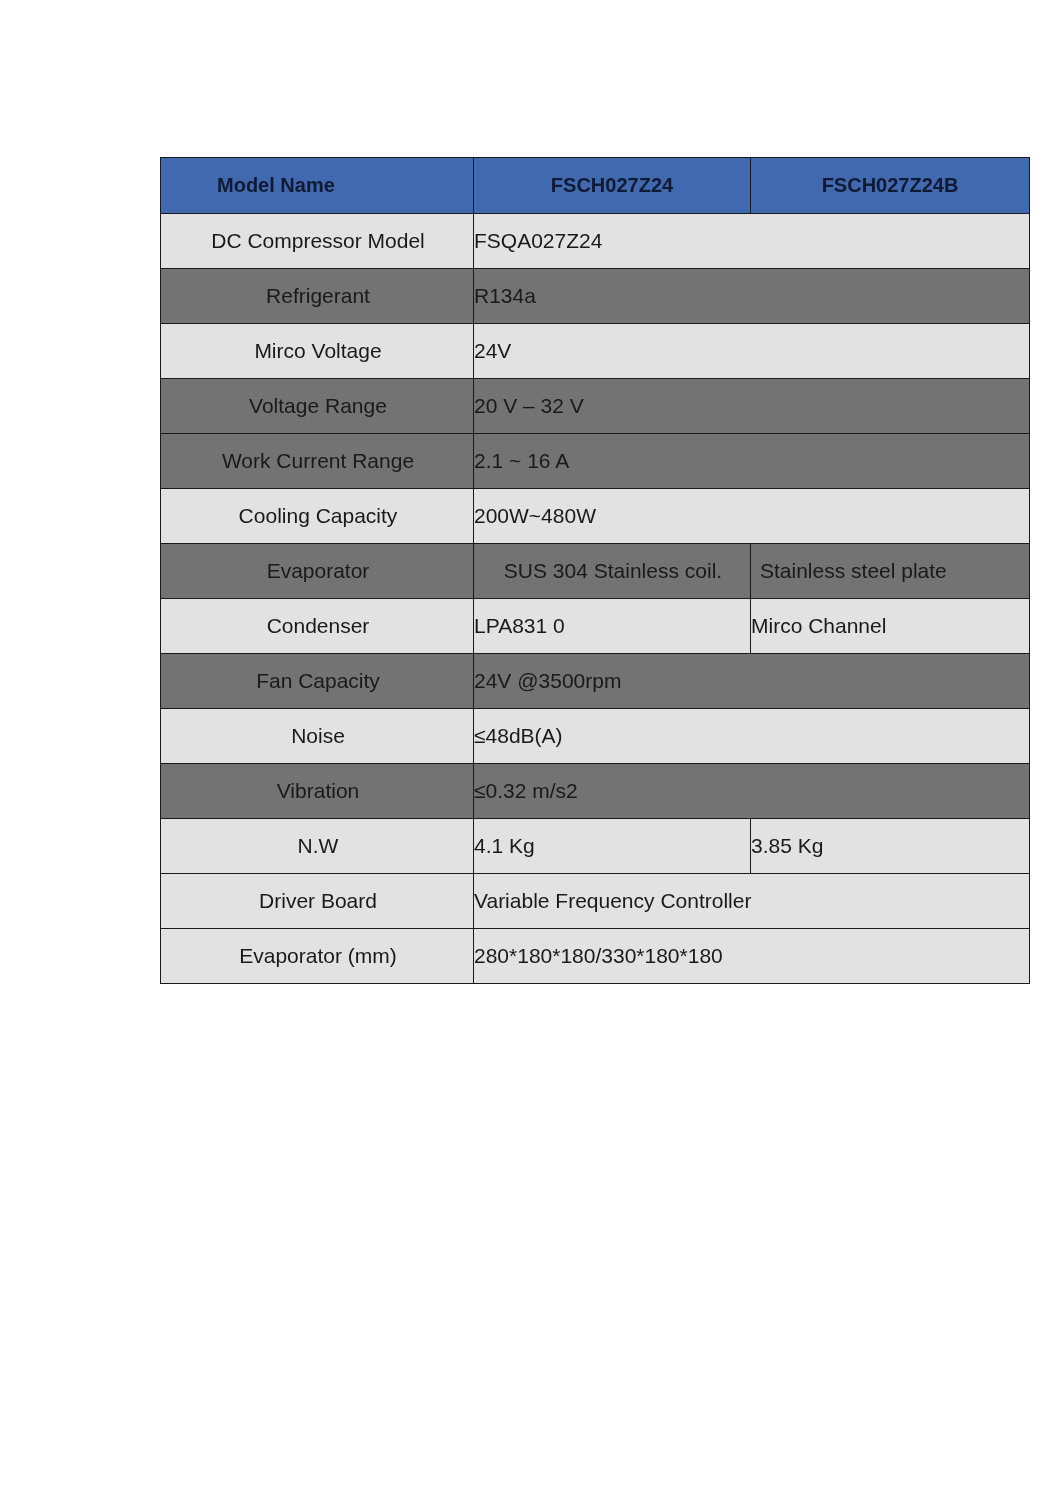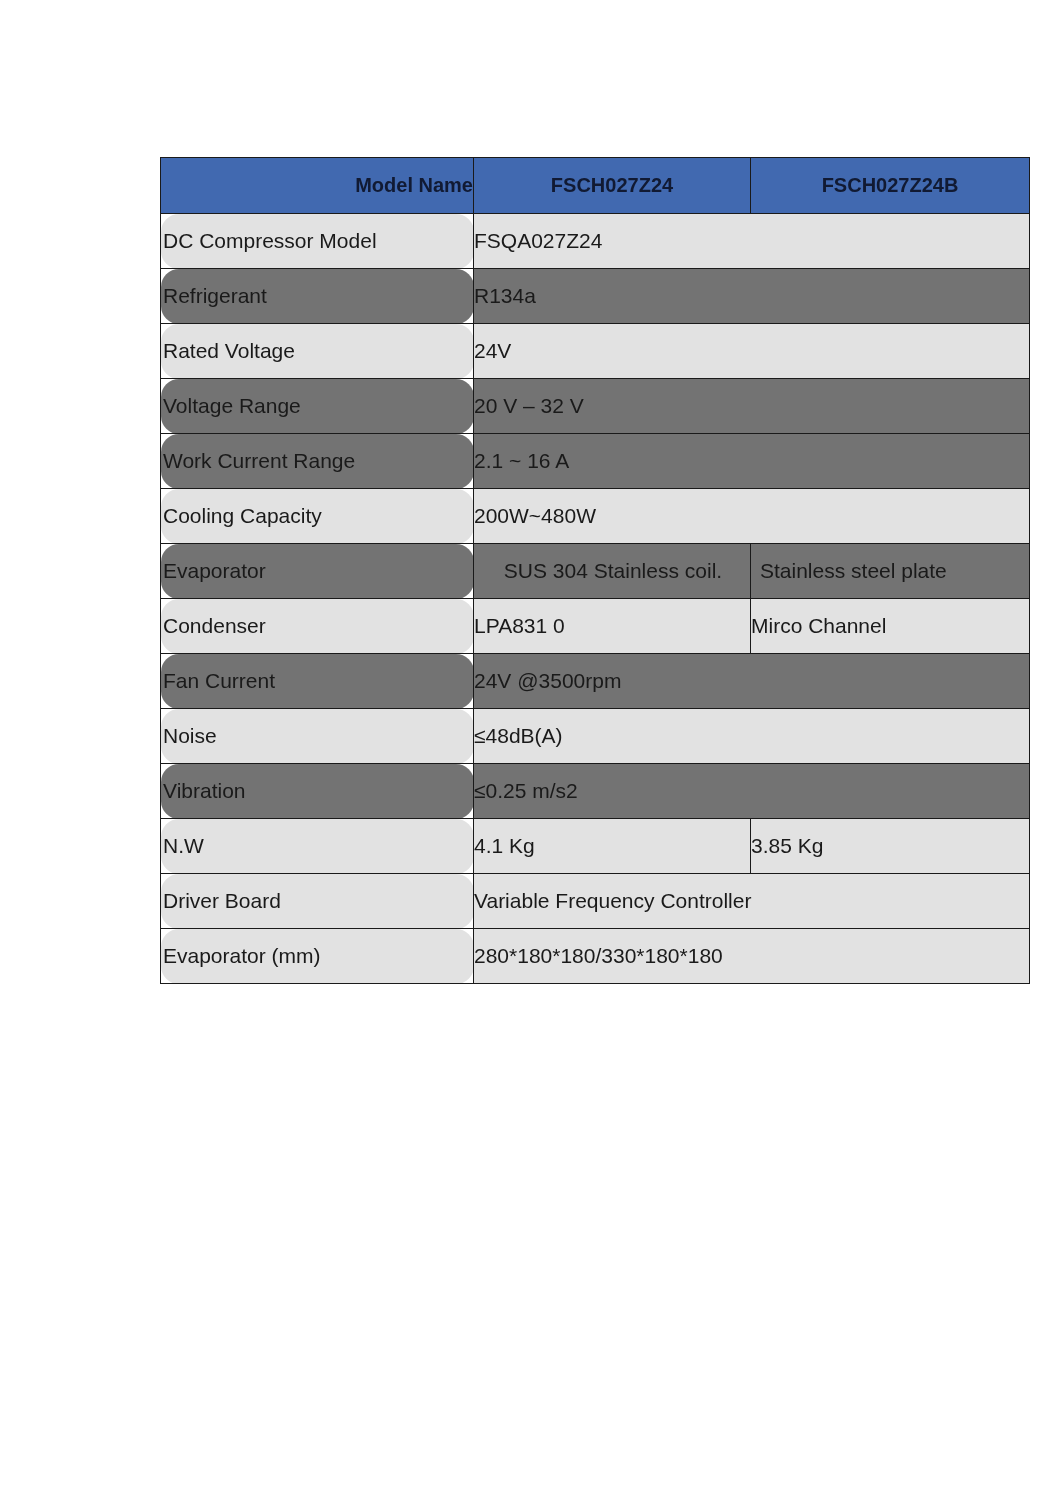--- a/index.html
+++ b/index.html
@@ -6,24 +6,24 @@
   body { width:1060px; height:1499px; position:relative; font-family:"Liberation Sans", "DejaVu Sans", sans-serif; }
   table.spec {
     position:absolute; left:160px; top:157px;
     width:869px; border-collapse:collapse; table-layout:fixed;
     font-size:21px; color:#1a1a1a;
   }
   table.spec td, table.spec th {
     border:1.5px solid #1a1a1a; height:54px; padding:0; vertical-align:middle; white-space:nowrap; overflow:hidden;
   }
   table.spec tr.head th { background:#4169b0; color:#111a33; font-weight:bold; font-size:20px; height:55px; }
-  table.spec tr.head th.first { text-align:right; padding-left:30px; }
+  table.spec tr.head th.first { text-align:left; padding-left:56px; }
   table.spec tr.gray td { background:#e2e2e2; }
   table.spec tr.white td { background:#737373; }
-  td.label { text-align:left; padding-left:2px !important;border-radius:18px; }
+  td.label { text-align:center; padding-left:2px !important; }
   td.val { }
   td.val-left { text-align:center; padding-left:2px !important; }
   td.val-left2 { text-align:left; padding-left:9px !important; }
   col.c1 { width:313px; } col.c2 { width:277px; } col.c3 { width:279px; }
 </style>
 </head>
 <body>
 
 <table class="spec">
   <colgroup>
@@ -40,21 +40,21 @@
 
   <tr class="gray">
     <td class="label">DC Compressor Model</td>
     <td class="val" colspan="2">FSQA027Z24</td>
   </tr>
   <tr class="white">
     <td class="label">Refrigerant</td>
     <td class="val" colspan="2">R134a</td>
   </tr>
   <tr class="gray">
-    <td class="label">Rated Voltage</td>
+    <td class="label">Mirco Voltage</td>
     <td class="val" colspan="2">24V</td>
   </tr>
   <tr class="white">
     <td class="label">Voltage Range</td>
     <td class="val" colspan="2">20 V – 32 V</td>
   </tr>
   <tr class="white">
     <td class="label">Work Current Range</td>
     <td class="val" colspan="2">2.1 ~ 16 A</td>
   </tr>
@@ -66,30 +66,30 @@
     <td class="label">Evaporator</td>
     <td class="val-left">SUS 304 Stainless coil.</td>
     <td class="val-left2">Stainless steel plate</td>
   </tr>
   <tr class="gray">
     <td class="label">Condenser</td>
     <td class="val">LPA831 0</td>
     <td class="val">Mirco Channel</td>
   </tr>
   <tr class="white">
-    <td class="label">Fan Current</td>
+    <td class="label">Fan Capacity</td>
     <td class="val" colspan="2">24V @3500rpm</td>
   </tr>
   <tr class="gray">
     <td class="label">Noise</td>
     <td class="val" colspan="2">≤48dB(A)</td>
   </tr>
   <tr class="white">
     <td class="label">Vibration</td>
-    <td class="val" colspan="2">≤0.25 m/s2</td>
+    <td class="val" colspan="2">≤0.32 m/s2</td>
   </tr>
   <tr class="gray">
     <td class="label">N.W</td>
     <td class="val">4.1 Kg</td>
     <td class="val">3.85 Kg</td>
   </tr>
   <tr class="gray">
     <td class="label">Driver Board</td>
     <td class="val" colspan="2">Variable Frequency Controller</td>
   </tr>

